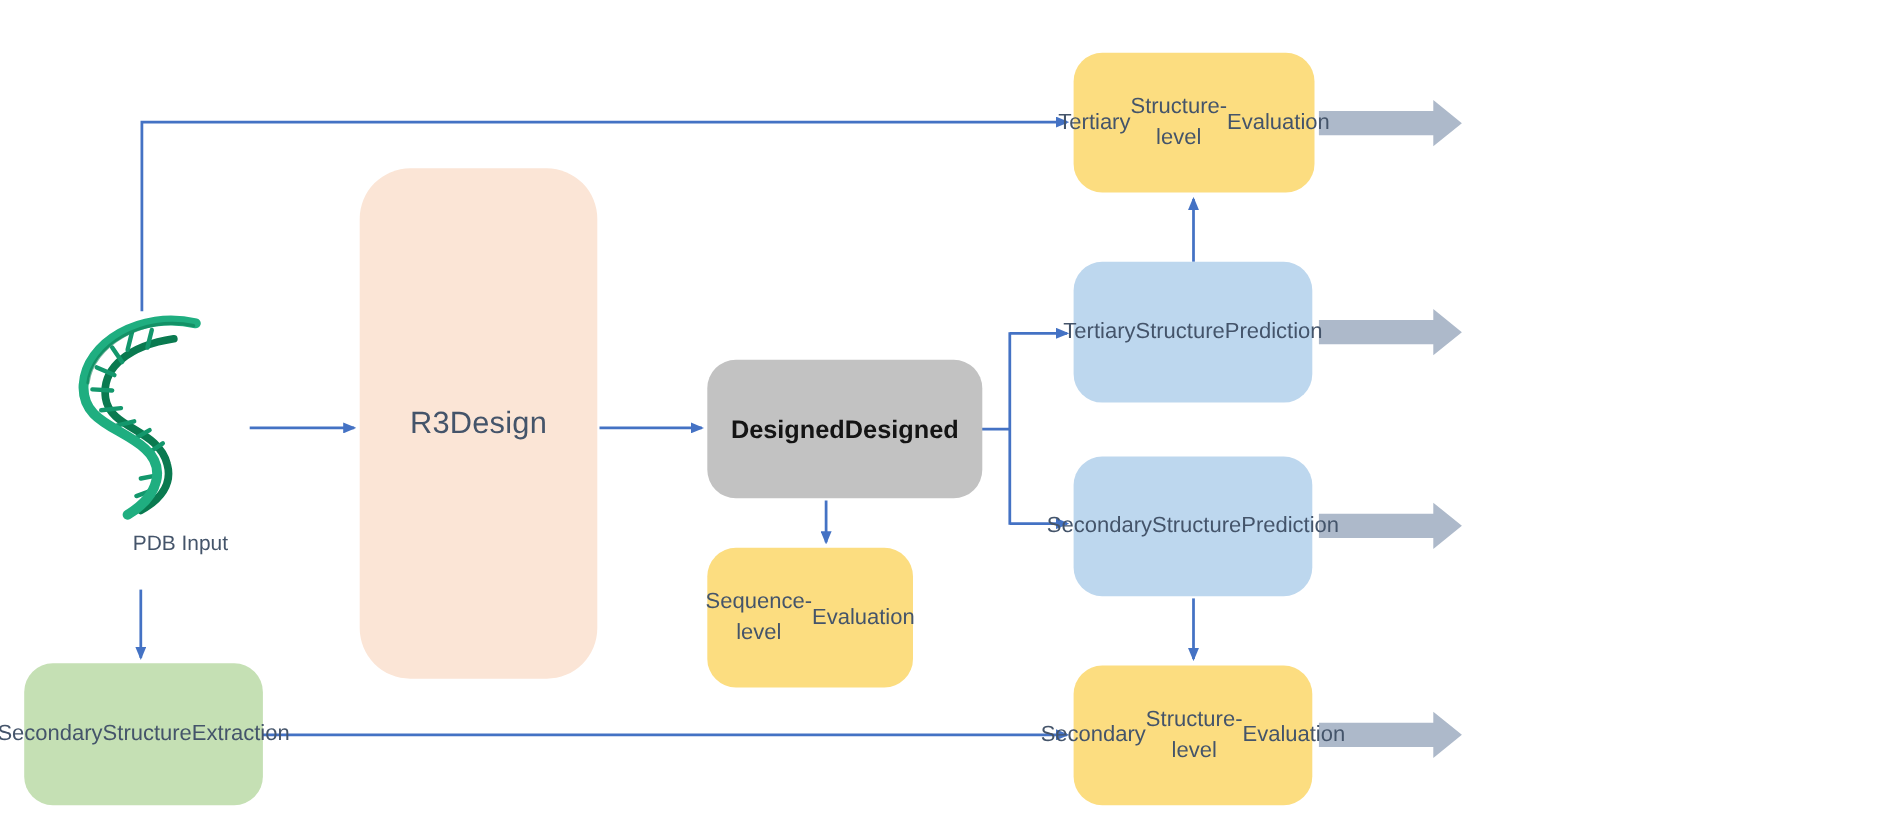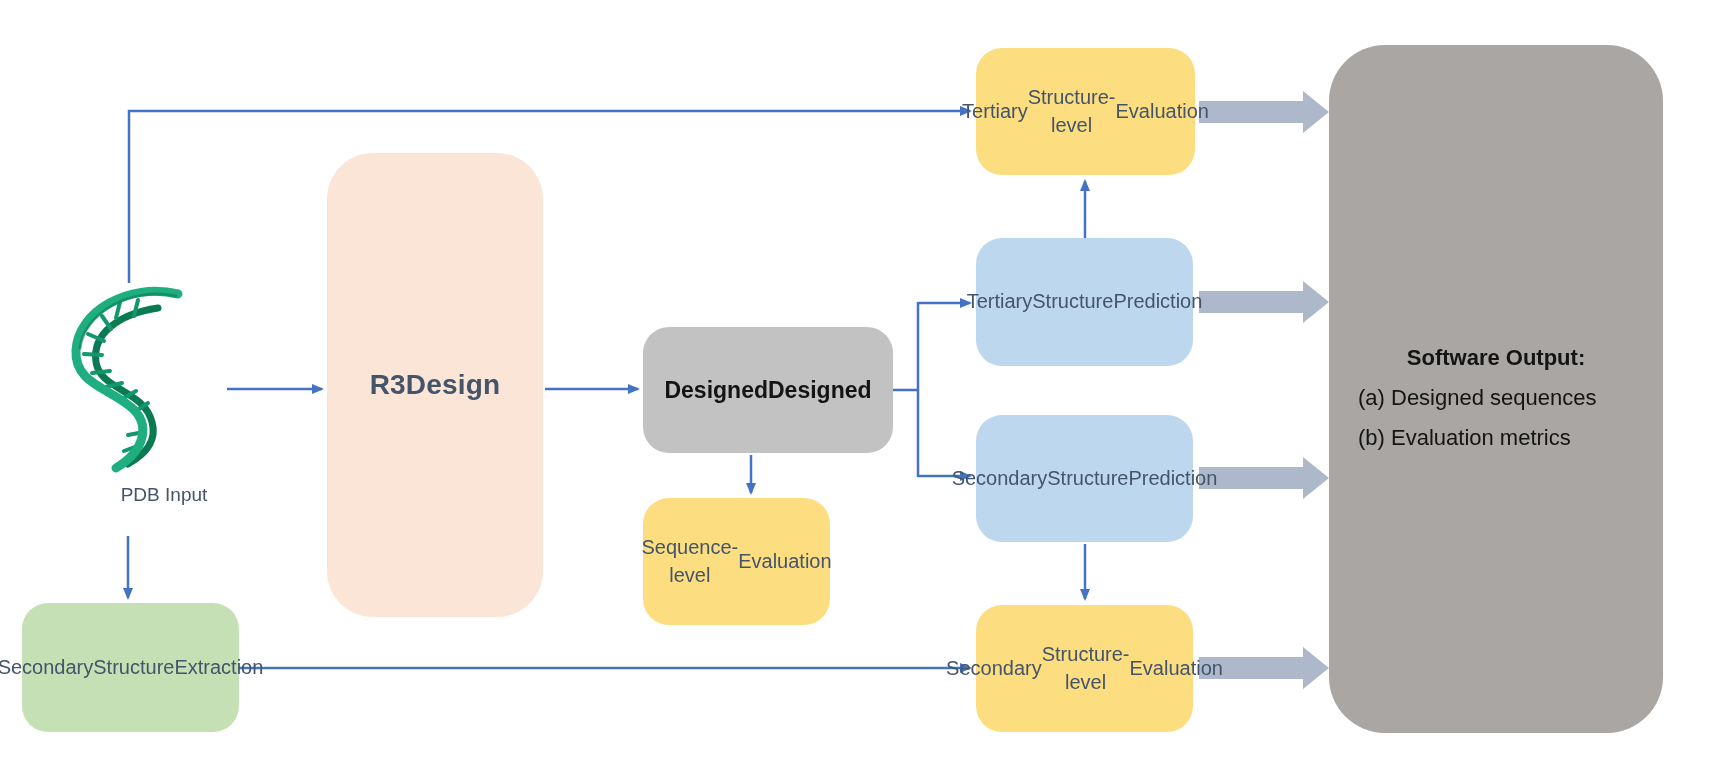--- a/index.html
+++ b/index.html
@@ -24,21 +24,21 @@
   }
   svg.connectors{position:absolute;left:0;top:0;width:1710px;height:760px;pointer-events:none;}
   svg.rna{position:absolute;left:58px;top:284px;width:134px;height:194px;}
   .node{
     position:absolute;display:flex;flex-direction:row;align-items:center;justify-content:center;
     border-radius:26px;text-align:center;color:var(--slate-text);
     font-size:20px;line-height:27.5px;
   }
   .node.green{left:22px;top:603px;width:217px;height:129px;background:var(--green-fill);}
   .node.peach{left:327px;top:153px;width:216px;height:464px;background:var(--peach-fill);border-radius:46px;}
-  .node.peach .big{font-size:28px;font-weight:bold;letter-spacing:.2px;}
+  .node.peach .big{font-size:28px;font-weight:normal;letter-spacing:.2px;}
   .node.graybox{left:643px;top:327px;width:250px;height:126px;background:var(--node-gray-fill);
     color:var(--dark-text);font-weight:bold;font-size:23px;line-height:30px;}
   .node.y-seq{left:643px;top:498px;width:187px;height:127px;background:var(--yellow-fill);}
   .node.y-tert{left:976px;top:48px;width:219px;height:127px;background:var(--yellow-fill);}
   .node.b-tert{left:976px;top:238px;width:217px;height:128px;background:var(--blue-fill);}
   .node.b-sec{left:976px;top:415px;width:217px;height:127px;background:var(--blue-fill);}
   .node.y-sec{left:976px;top:605px;width:217px;height:127px;background:var(--yellow-fill);}
   .node.output{
     left:1329px;top:45px;width:334px;height:688px;background:var(--output-gray-fill);
     border-radius:56px;justify-content:flex-start;color:var(--dark-text);
@@ -143,23 +143,14 @@
     <div>Structure</div>
     <div>Prediction</div>
   </div>
 
   <div class="node y-sec">
     <div>Secondary</div>
     <div>Structure-level</div>
     <div>Evaluation</div>
   </div>
 
-  <div class="node output">
-    <div class="out-text">
-      <div class="out-head">Software Output:</div>
-      <div class="out-items">
-        <div>(a) Designed sequences</div>
-        <div>(b) Evaluation metrics</div>
-      </div>
-    </div>
-  </div>
 
 </div>
 
 </body></html>

